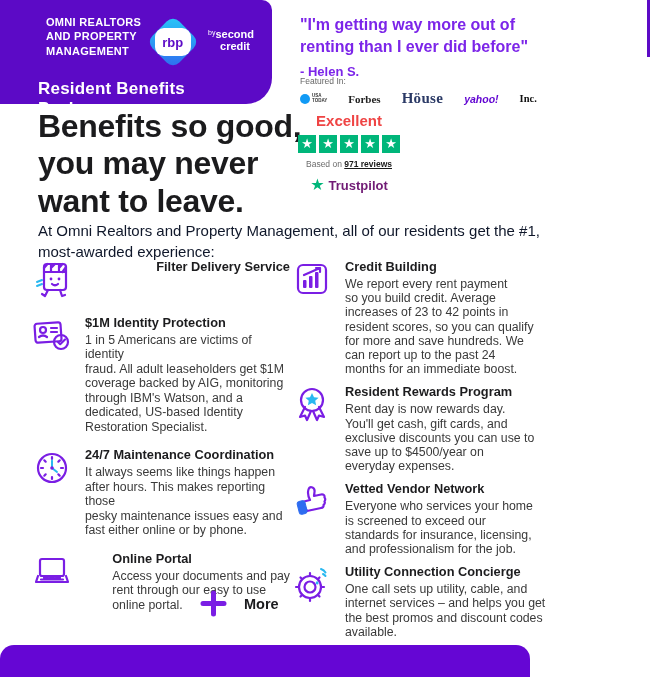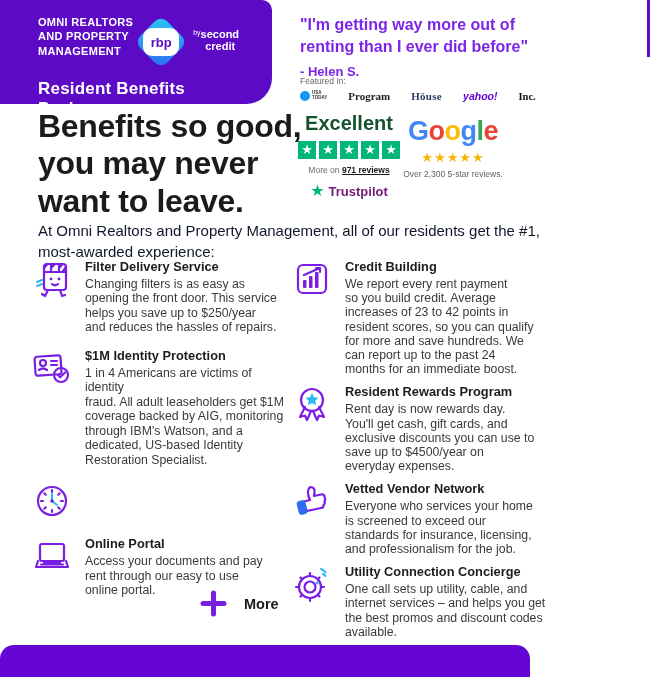--- a/index.html
+++ b/index.html
@@ -3,21 +3,21 @@
 <meta charset="utf-8">
 <style>
   * { margin:0; padding:0; box-sizing:border-box; }
   html,body { width:650px; height:677px; background:#fff; overflow:hidden;
     font-family:"Liberation Sans", sans-serif; }
   .page { position:relative; width:650px; height:677px; background:#fff; }
 
   
   .header-panel { position:absolute; left:0; top:0; width:272px; height:104px;
     background:#5c0ac6; border-radius:0 10px 26px 0; color:#fff; padding:15px 18px 0 38px; }
-  .header-top { display:flex; align-items:flex-start; }
+  .header-top { display:flex; justify-content:space-between; align-items:flex-start;margin-left:8px; }
   .company-name { font-size:11px; font-weight:bold; line-height:1.3; letter-spacing:.3px; white-space:pre-line; }
   .rbp-logo { position:relative; width:58px; height:52px; flex:0 0 auto; margin-top:2px; }
   .rbp-diamond { position:absolute; left:9px; top:6px; width:38px; height:38px; border-radius:9px;
     background:linear-gradient(135deg,#29c9f7,#2e6bf0); transform:rotate(45deg); }
   .rbp-card { position:absolute; left:10px; top:11px; width:36px; height:28px; background:#fff;
     border-radius:9px; display:flex; align-items:center; justify-content:center;
     color:#5c0ac6; font-weight:bold; font-size:13px; }
   .sn-wordmark { font-size:11px; font-weight:bold; line-height:1.05; text-align:left; margin-top:14px; margin-left:2px; }
   .sn-by { font-size:7px; font-weight:normal; vertical-align:top; }
   .sn-line2 { margin-left:12px; }
@@ -32,33 +32,33 @@
   .quote-attr { font-size:13px; font-weight:bold; margin-top:7px; }
 
   
   .featured-block { position:absolute; left:300px; top:76px; }
   .featured-label { font-size:8.5px; color:#666; }
   .featured-logos { display:flex; align-items:center; gap:21px; margin-top:4px; }
   .usatoday { display:flex; align-items:center; gap:2px; }
   .usatoday-dot { width:10px; height:10px; border-radius:50%; background:#119af5; }
   .usatoday-text { font-size:4.5px; font-weight:bold; color:#333; line-height:1.1; white-space:pre-line; }
   .forbes { font-family:"Liberation Serif", serif; font-size:11px; font-weight:bold; color:#222; }
-  .house { font-family:"Liberation Serif", serif; font-size:11px; font-weight:bold; color:#2b3a66; letter-spacing:.3px; }
+  .house { font-family:"Liberation Serif", serif; font-size:15px; font-weight:bold; color:#2b3a66; letter-spacing:.3px; }
   .yahoo { font-size:10.5px; font-weight:bold; font-style:italic; color:#5f01d1; }
   .inc { font-family:"Liberation Serif", serif; font-size:10.5px; font-weight:bold; color:#111; }
 
   
   .headline { position:absolute; left:38px; top:108px; font-size:32px; font-weight:bold;
     color:#1b1b1d; line-height:1.17; letter-spacing:-.3px; white-space:pre-line; }
   .intro { position:absolute; left:38px; top:220px; font-size:15px; color:#0f172a;
     line-height:1.4; white-space:pre-line; }
 
   
   .trustpilot-block { position:absolute; left:297px; top:112px; width:104px; text-align:center; }
-  .tp-excellent { font-size:20px; font-weight:bold; color:#14532d; }
+  .tp-excellent { font-size:15px; font-weight:bold; color:#ef4444; }
   .tp-stars { display:flex; gap:3px; justify-content:center; margin-top:6px; }
   .tp-stars span { width:18px; height:18px; background:#00b67a; color:#fff; font-size:13px;
     line-height:18px; display:inline-block; text-align:center; }
   .tp-basedon { font-size:8.5px; color:#6b6b6b; margin-top:6px; }
   .tp-basedon b { color:#191919; text-decoration:underline; }
   .tp-brand { display:flex; align-items:center; justify-content:center; gap:4px; margin-top:8px; }
   .tp-brand-star { color:#00b67a; font-size:16px; line-height:1; }
   .tp-brand-name { font-size:13px; font-weight:bold; color:#701a75; }
 
   
@@ -66,21 +66,21 @@
   .google-logo { font-size:27px; font-weight:bold; letter-spacing:-.5px; line-height:1; }
   .g-stars { margin-top:3px; }
   .g-stars span { color:#f5b502; font-size:13px; letter-spacing:1px; }
   .g-caption { font-size:8.5px; color:#5f6368; margin-top:3px; white-space:nowrap; }
 
   
   .benefits { position:absolute; left:30px; top:258px; width:590px; display:flex; }
   .benefit-col-left  { width:260px; }
   .benefit-col-right { width:300px; }
   .benefit { display:flex; gap:11px; }
-  .benefit-col-left  .benefit { margin-bottom:12px; }
+  .benefit-col-left  .benefit { margin-bottom:12px;justify-content:space-between; }
   .benefit-col-right .benefit { margin-bottom:7px; }
   .benefit-icon { flex:0 0 44px; width:44px; height:44px; }
   .benefit-text { padding-top:1px; }
   .benefit-title { font-size:12.8px; font-weight:bold; color:#1c1c1e; line-height:1.25; }
   .benefit-desc { font-size:12.3px; color:#3a3a3a; line-height:14.5px; margin-top:2px; white-space:pre-line; }
   .benefit-col-right .benefit-desc { line-height:14.2px; }
 
   
   .more-row { position:absolute; left:200px; top:590px; display:flex; align-items:center; gap:17px;
     cursor:pointer; background:none; border:none; }
@@ -128,21 +128,21 @@
   </div>
 
   <div class="featured-block">
     <div class="featured-label">Featured In:</div>
     <div class="featured-logos">
       <div class="usatoday">
         <span class="usatoday-dot"></span>
         <span class="usatoday-text">USA
 TODAY</span>
       </div>
-      <span class="forbes">Program</span>
+      <span class="forbes">Forbes</span>
       <span class="house">Höuse</span>
       <span class="yahoo">yahoo!</span>
       <span class="inc">Inc.</span>
     </div>
   </div>
 
   <div class="headline">Benefits so good,
 you may never
 want to leave.</div>
   <div class="intro">At Omni Realtors and Property Management, all of our residents get the #1,
@@ -150,71 +150,62 @@
 
   <div class="trustpilot-block">
     <div class="tp-excellent">Excellent</div>
     <div class="tp-stars">
         <span>★</span>
         <span>★</span>
         <span>★</span>
         <span>★</span>
         <span>★</span>
       </div>
-    <div class="tp-basedon"><span>More on </span><b>971 reviews</b></div>
+    <div class="tp-basedon"><span>Based on </span><b>971 reviews</b></div>
     <div class="tp-brand">
       <span class="tp-brand-star">★</span>
       <span class="tp-brand-name">Trustpilot</span>
     </div>
   </div>
 
-  <div class="google-block">
-    <div class="google-logo"><span style="color: rgb(66, 133, 244);">G</span><span style="color: rgb(234, 67, 53);">o</span><span style="color: rgb(251, 188, 5);">o</span><span style="color: rgb(66, 133, 244);">g</span><span style="color: rgb(52, 168, 83);">l</span><span style="color: rgb(234, 67, 53);">e</span></div>
-    <div class="g-stars"><span>★</span><span>★</span><span>★</span><span>★</span><span>★</span></div>
-    <div class="g-caption">Over 2,300 5-star reviews.</div>
-  </div>
 
   <div class="benefits">
     <div class="benefit-col-left">
 
       <div class="benefit">
         <div class="benefit-icon">
           <svg viewBox="0 0 44 44" width="44" height="44">
             <path class="c" d="M7 24 L12 22 M7 28 L12 26"></path>
             <rect class="p" x="14" y="6" width="22" height="26" rx="3"></rect>
             <path class="p" d="M14 14 H36 M21 6 V14 M29 6 V14 M17.5 6 L14 10 M25 6 L21 10 M32.5 6 L29 10 M36 9 L32.5 14"></path>
             <circle class="pf" cx="21" cy="21" r="1.4"></circle>
               <circle class="pf" cx="29" cy="21" r="1.4"></circle>
             <path class="p" d="M22 26 q3 2.5 6 0"></path>
             <path class="p" d="M18 32 L15 38 M30 32 L32 38 M15 38 L12 36 M32 38 L35 37"></path>
           </svg>
         </div>
         <div class="benefit-text">
           <div class="benefit-title">Filter Delivery Service</div>
-          <div class="benefit-desc">Changing filters is as easy as
-opening the front door. This service
-helps you save up to $250/year
-and reduces the hassles of repairs.</div>
         </div>
       </div>
 
       <div class="benefit">
         <div class="benefit-icon">
           <svg viewBox="0 0 44 44" width="44" height="44">
             <rect class="p" x="5" y="9" width="26" height="19" rx="2.5" transform="rotate(-4 18 18)"></rect>
             <circle class="p" cx="13" cy="16" r="3"></circle>
             <path class="p" d="M9 23 q4 -3 8 0"></path>
             <path class="p" d="M21 14 H27 M21 18 H27"></path>
             <circle class="p" cx="31" cy="28" r="7"></circle>
             <path class="p" d="M28 28 l2.2 2.2 L35 25.5"></path>
           </svg>
         </div>
         <div class="benefit-text">
           <div class="benefit-title">$1M Identity Protection</div>
-          <div class="benefit-desc">1 in 4 Americans are victims of identity
+          <div class="benefit-desc">1 in 5 Americans are victims of identity
 fraud. All adult leaseholders get $1M
 coverage backed by AIG, monitoring
 through IBM's Watson, and a
 dedicated, US-based Identity
 Restoration Specialist.</div>
         </div>
       </div>
 
       <div class="benefit">
         <div class="benefit-icon">
@@ -222,20 +213,27 @@
             <circle class="p" cx="22" cy="22" r="14"></circle>
             <path class="pf" d="M22 10.5 h.01"></path>
             <g class="p" stroke-width="1.8">
               <path d="M22 11 v2 M22 31 v2 M11 22 h2 M31 22 h2 M14.3 14.3 l1.4 1.4 M28.3 28.3 l1.4 1.4 M29.7 14.3 l-1.4 1.4 M15.7 28.3 l-1.4 1.4"></path>
             </g>
             <path class="c" d="M22 22 V14.5"></path>
             <path class="c" stroke="#2e6cf0" d="M22 22 L27 26"></path>
             <circle class="pf" cx="22" cy="22" r="1.8"></circle>
           </svg>
         </div>
+        <div class="benefit-text">
+          <div class="benefit-title">24/7 Maintenance Coordination</div>
+          <div class="benefit-desc">It always seems like things happen
+after hours. This makes reporting those
+pesky maintenance issues easy and
+fast either online or by phone.</div>
+        </div>
       </div>
 
       <div class="benefit">
         <div class="benefit-icon">
           <svg viewBox="0 0 44 44" width="44" height="44">
             <rect class="p" x="10" y="9" width="24" height="17" rx="2"></rect>
             <path class="p" d="M8 26 L6 32 H38 L36 26"></path>
             <path class="p" stroke-width="1.6" d="M11 29.5 h22 M14 27.8 h4 M20 27.8 h4 M26 27.8 h4"></path>
           </svg>
         </div>

